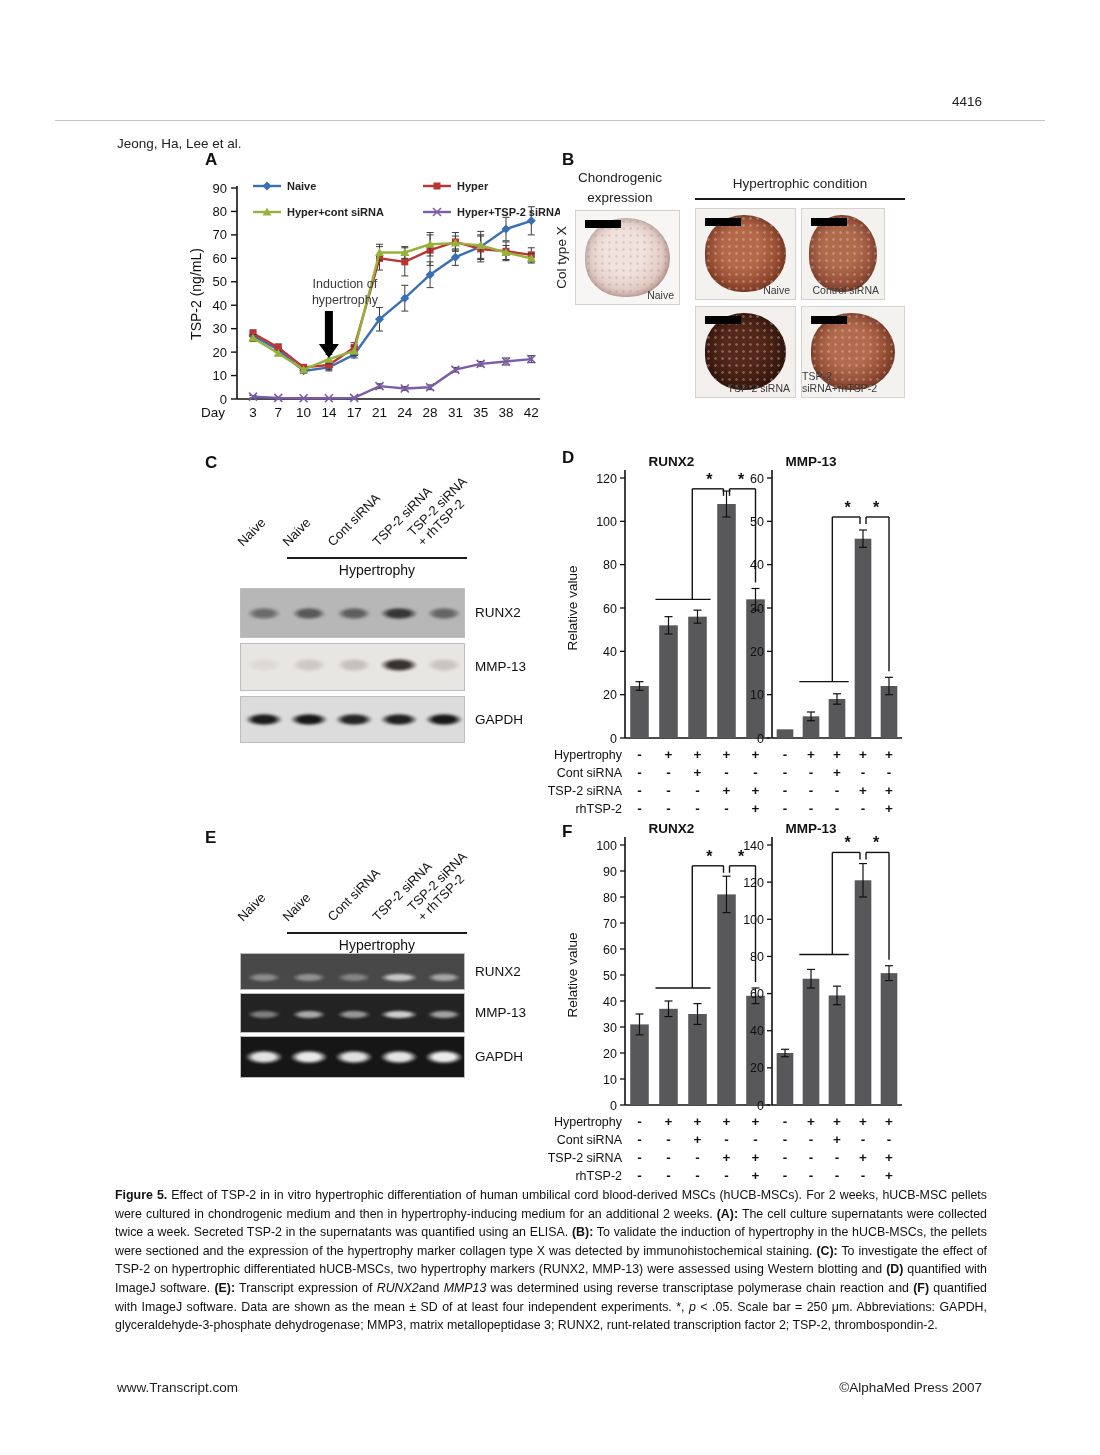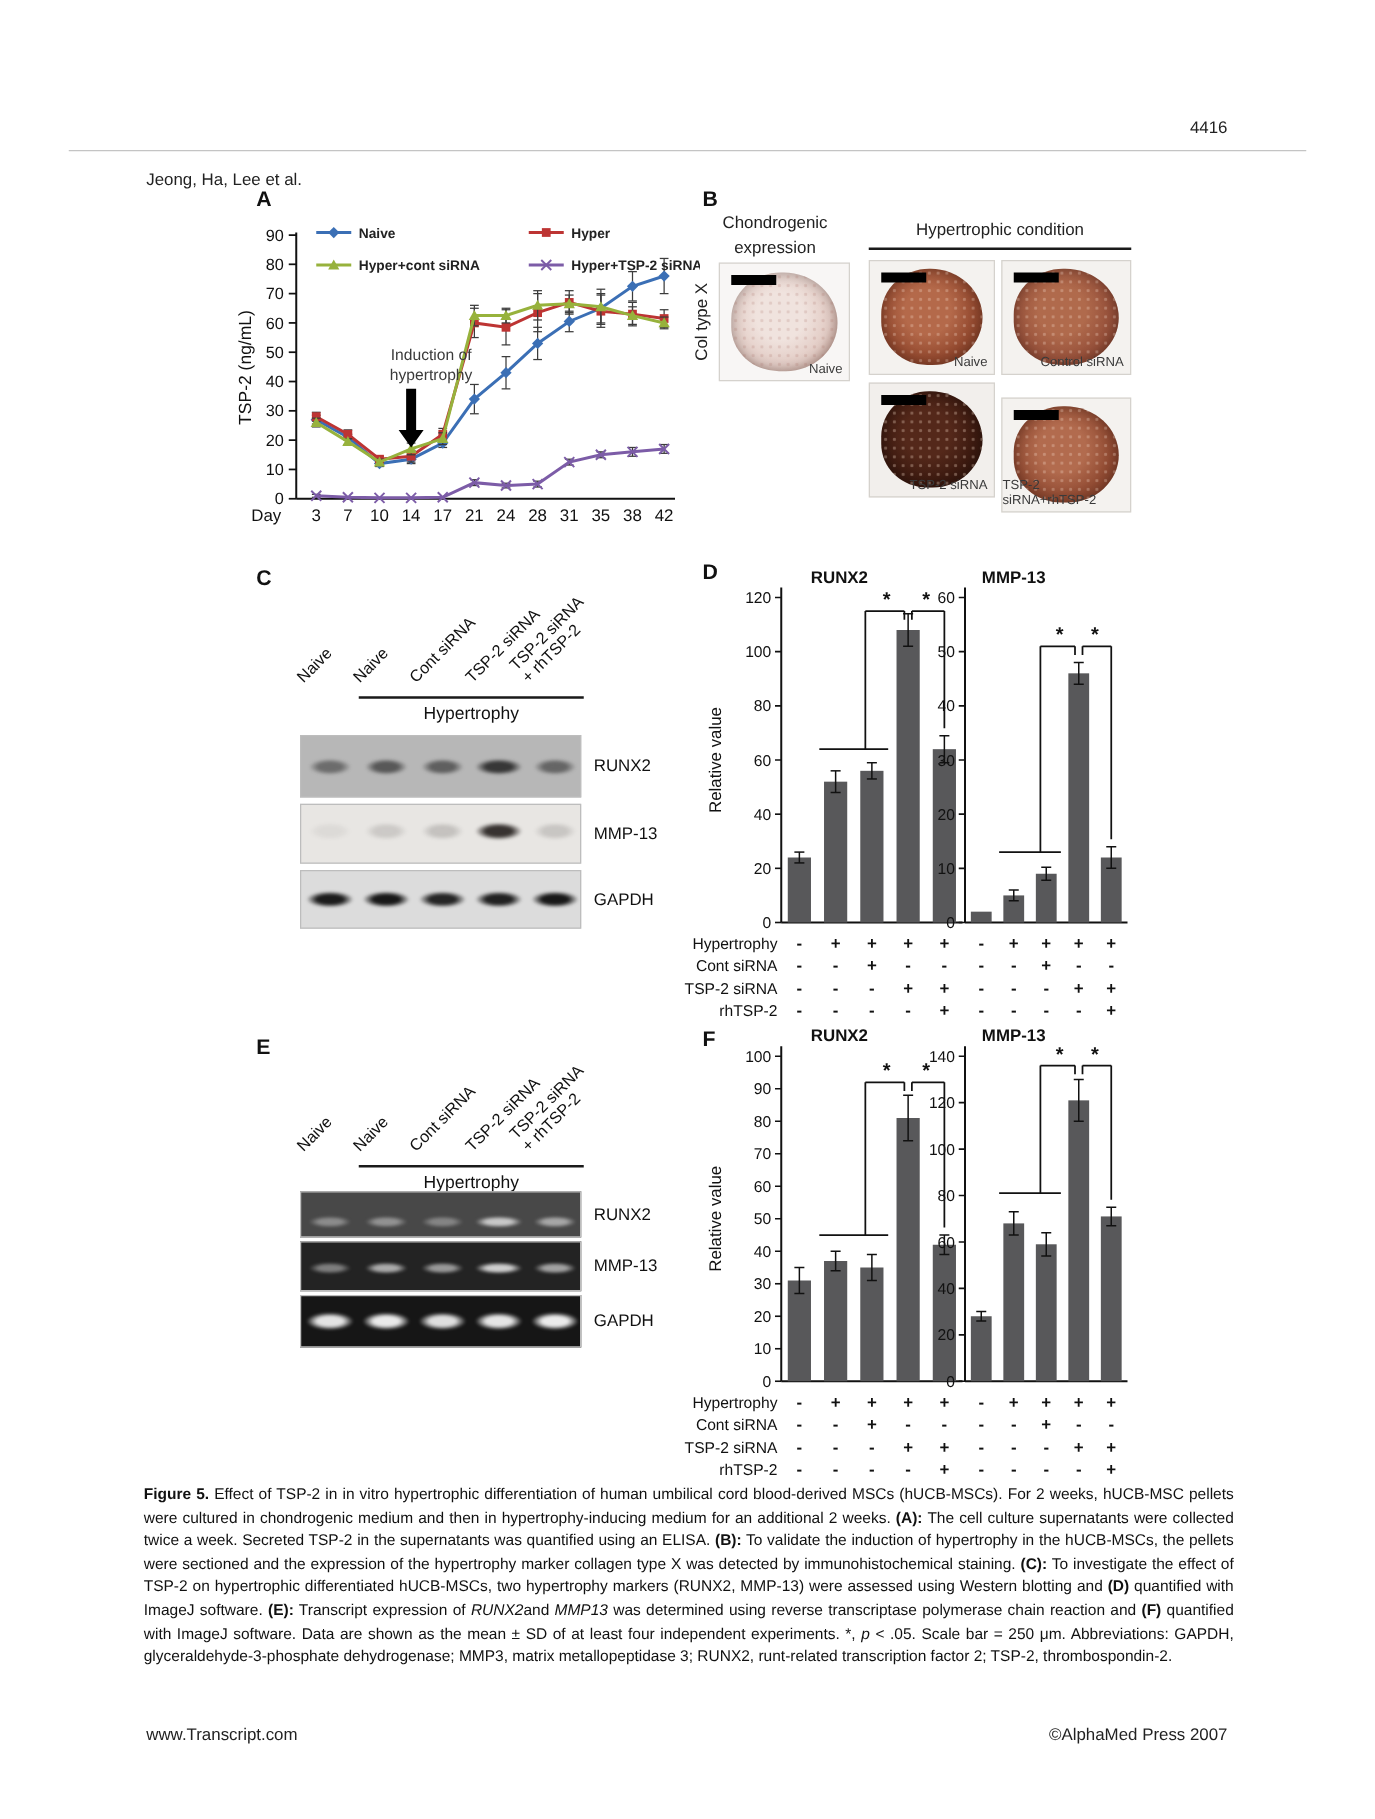--- a/index.html
+++ b/index.html
@@ -335,35 +335,35 @@
           <div class="scalebar"></div>
           <div class="imglabel">Naive</div>
         </div>
         <div class="histo" style="left: 147px; top: 68px; width: 101px; height: 92px; background: rgb(244, 242, 239);">
           <div class="blob" style="border-radius: 48% 52% 50% 46%; background: radial-gradient(circle at 46% 44%, rgb(180, 105, 74) 0px, rgb(180, 105, 74) 30%, rgb(147, 73, 47) 62%, rgb(124, 58, 36) 88%, rgb(124, 58, 36) 100%); box-shadow: rgba(0, 0, 0, 0.3) 0px 0px 10px inset;">
             <div class="speck" style="background-image: radial-gradient(rgba(255, 235, 220, 0.5) 1px, transparent 1.6px);"></div>
           </div>
           <div class="scalebar"></div>
           <div class="imglabel">Naive</div>
         </div>
-        <div class="histo" style="left: 253px; top: 68px; width: 104px; height: 92px; background: rgb(244, 242, 239);">
+        <div class="histo" style="left: 253px; top: 68px; width: 84px; height: 92px; background: rgb(244, 242, 239);">
           <div class="blob" style="border-radius: 48% 52% 50% 46%; background: radial-gradient(circle at 46% 44%, rgb(176, 106, 76) 0px, rgb(176, 106, 76) 30%, rgb(150, 80, 58) 62%, rgb(125, 61, 42) 88%, rgb(125, 61, 42) 100%); box-shadow: rgba(0, 0, 0, 0.3) 0px 0px 10px inset;">
             <div class="speck" style="background-image: radial-gradient(rgba(255, 235, 220, 0.5) 1px, transparent 1.6px);"></div>
           </div>
           <div class="scalebar"></div>
           <div class="imglabel">Control siRNA</div>
         </div>
         <div class="histo" style="left: 147px; top: 166px; width: 101px; height: 92px; background: rgb(242, 239, 236);">
           <div class="blob" style="border-radius: 48% 52% 50% 46%; background: radial-gradient(circle at 46% 44%, rgb(84, 40, 26) 0px, rgb(84, 40, 26) 30%, rgb(60, 26, 16) 62%, rgb(46, 20, 12) 88%, rgb(46, 20, 12) 100%); box-shadow: rgba(0, 0, 0, 0.3) 0px 0px 10px inset;">
             <div class="speck" style="background-image: radial-gradient(rgba(255, 230, 210, 0.55) 1px, transparent 1.6px);"></div>
           </div>
           <div class="scalebar"></div>
           <div class="imglabel">TSP-2 siRNA</div>
         </div>
-        <div class="histo" style="left: 253px; top: 166px; width: 104px; height: 92px; background: rgb(244, 242, 239); margin-top: 12px;">
+        <div class="histo" style="left: 253px; top: 166px; width: 104px; height: 92px; background: rgb(244, 242, 239);">
           <div class="blob" style="border-radius: 48% 52% 50% 46%; background: radial-gradient(circle at 46% 44%, rgb(178, 107, 78) 0px, rgb(178, 107, 78) 30%, rgb(144, 74, 50) 62%, rgb(122, 58, 38) 88%, rgb(122, 58, 38) 100%); box-shadow: rgba(0, 0, 0, 0.3) 0px 0px 10px inset;">
             <div class="speck" style="background-image: radial-gradient(rgba(255, 235, 220, 0.5) 1px, transparent 1.6px);"></div>
           </div>
           <div class="scalebar"></div>
           <div class="imglabel">TSP-2 siRNA+rhTSP-2</div>
         </div>
       </div>
   </section>
 
   <section class="abs" id="panelC" style="left:195px;top:445px;width:370px;height:312px;">

